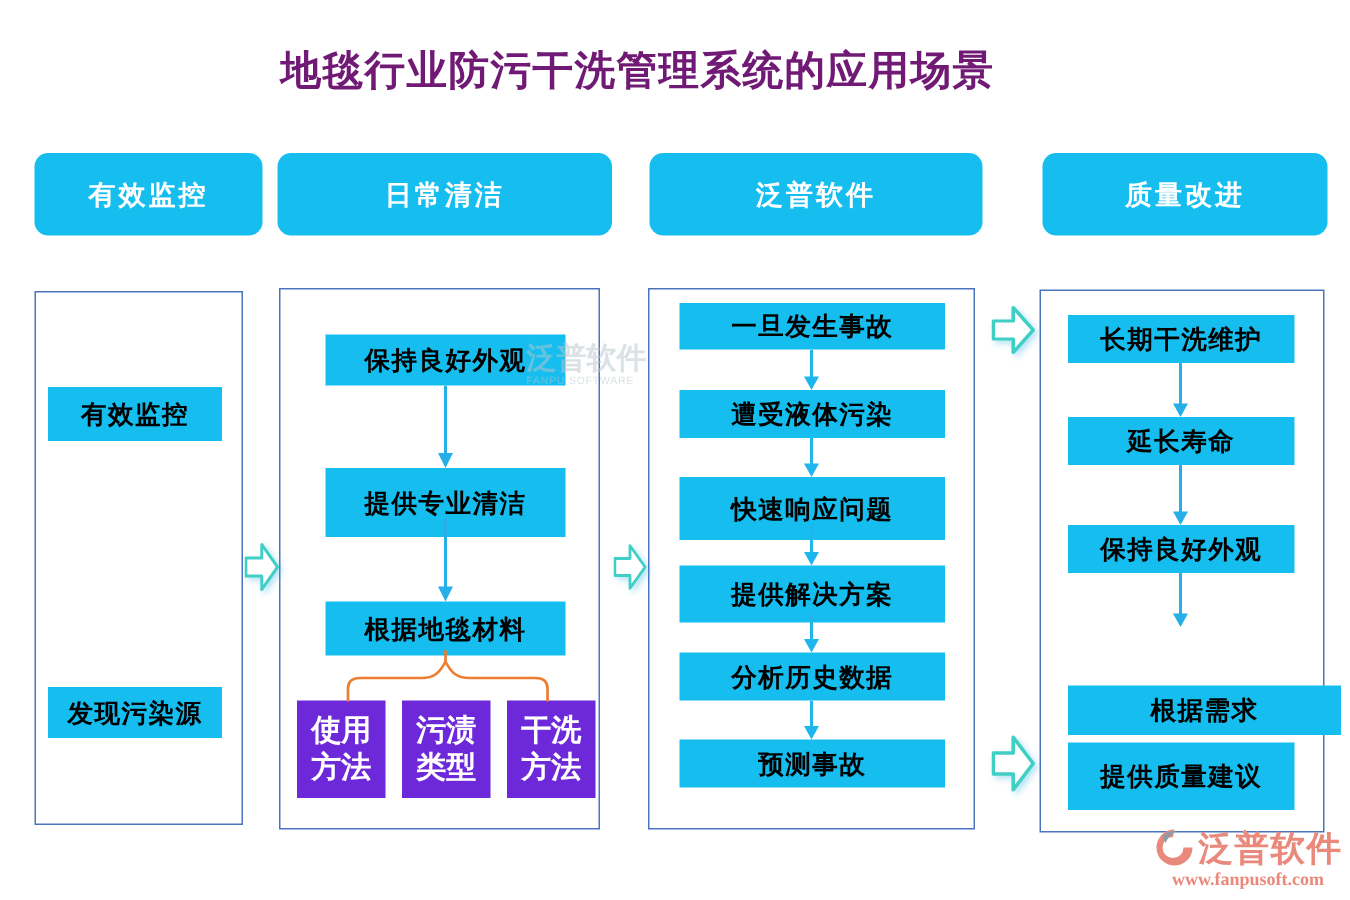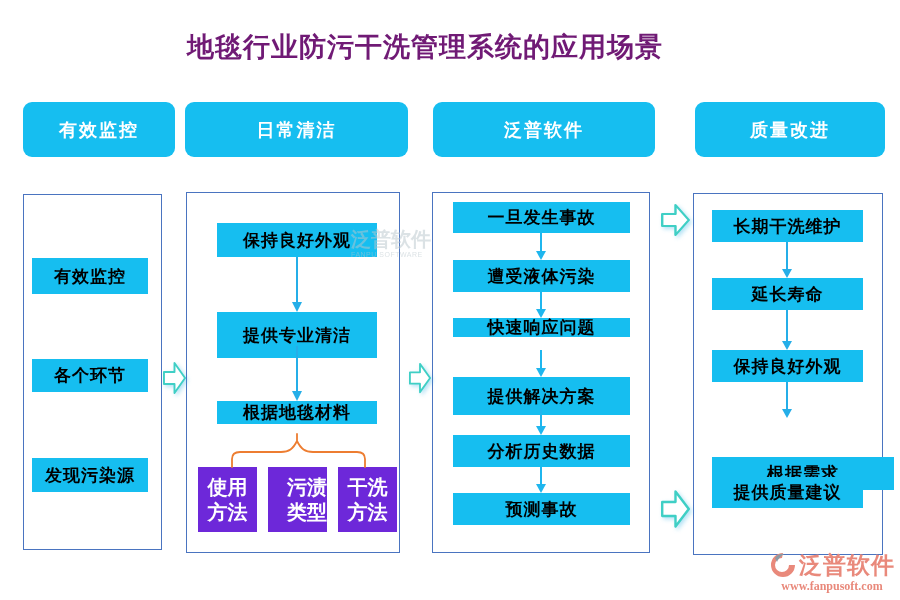--- a/index.html
+++ b/index.html
@@ -38,52 +38,51 @@
   <div class="hdr" style="left:185px;top:102px;width:223px;height:55px;">日常清洁</div>
   <div class="hdr" style="left:433px;top:102px;width:222px;height:55px;">泛普软件</div>
   <div class="hdr" style="left:695px;top:102px;width:190px;height:55px;">质量改进</div>
 
   <div class="panel" style="left:23px;top:194px;width:139px;height:356px;"></div>
   <div class="panel" style="left:186px;top:192px;width:214px;height:361px;"></div>
   <div class="panel" style="left:432px;top:192px;width:218px;height:361px;"></div>
   <div class="panel" style="left:693px;top:193px;width:190px;height:362px;"></div>
 
   <div class="node" style="left:32px;top:258px;width:116px;height:36px;">有效监控</div>
-  <div class="node" style="left:32px;top:359px;width:116px;height:33px;">各个环节</div>
   <div class="node" style="left:32px;top:458px;width:116px;height:34px;">发现污染源</div>
 
   <div class="node" style="left:217px;top:223px;width:160px;height:34px;">保持良好外观</div>
   <div class="node" style="left:217px;top:312px;width:160px;height:46px;">提供专业清洁</div>
-  <div class="node" style="left:217px;top:401px;width:160px;height:23px;">根据地毯材料</div>
+  <div class="node" style="left:217px;top:401px;width:160px;height:36px;">根据地毯材料</div>
 
   <div class="subnode" style="left:198px;top:467px;width:59px;height:65px;">
     <span>使用</span>
     <span>方法</span>
   </div>
-  <div class="subnode" style="left:268px;top:467px;width:59px;height:65px;align-items:flex-end;">
+  <div class="subnode" style="left:268px;top:467px;width:59px;height:65px;">
     <span>污渍</span>
     <span>类型</span>
   </div>
   <div class="subnode" style="left:338px;top:467px;width:59px;height:65px;">
     <span>干洗</span>
     <span>方法</span>
   </div>
 
   <div class="node" style="left:453px;top:202px;width:177px;height:31px;">一旦发生事故</div>
   <div class="node" style="left:453px;top:260px;width:177px;height:32px;">遭受液体污染</div>
-  <div class="node" style="left:453px;top:318px;width:177px;height:19px;">快速响应问题</div>
+  <div class="node" style="left:453px;top:318px;width:177px;height:42px;">快速响应问题</div>
   <div class="node" style="left:453px;top:377px;width:177px;height:38px;">提供解决方案</div>
   <div class="node" style="left:453px;top:435px;width:177px;height:32px;">分析历史数据</div>
   <div class="node" style="left:453px;top:493px;width:177px;height:32px;">预测事故</div>
 
   <div class="node" style="left:712px;top:210px;width:151px;height:32px;">长期干洗维护</div>
   <div class="node" style="left:712px;top:278px;width:151px;height:32px;">延长寿命</div>
   <div class="node" style="left:712px;top:350px;width:151px;height:32px;">保持良好外观</div>
   <div class="node" style="left:712px;top:418px;width:182px;height:33px;margin-top:39px;">根据需求</div>
-  <div class="node" style="left:712px;top:477px;width:151px;height:31px;">提供质量建议</div>
+  <div class="node" style="left:712px;top:495px;width:151px;height:45px;">提供质量建议</div>
 
   <svg class="svgabs" style="left:291px;top:257px;" width="12" height="55">
     <line x1="6" y1="0" x2="6" y2="46" stroke="#25AEE8" stroke-width="2"></line>
     <polygon points="1,45 11,45 6,55" fill="#25AEE8"></polygon>
   </svg>
   <svg class="svgabs" style="left:291px;top:346px;" width="12" height="55">
     <line x1="6" y1="0" x2="6" y2="46" stroke="#25AEE8" stroke-width="2"></line>
     <polygon points="1,45 11,45 6,55" fill="#25AEE8"></polygon>
   </svg>
 

